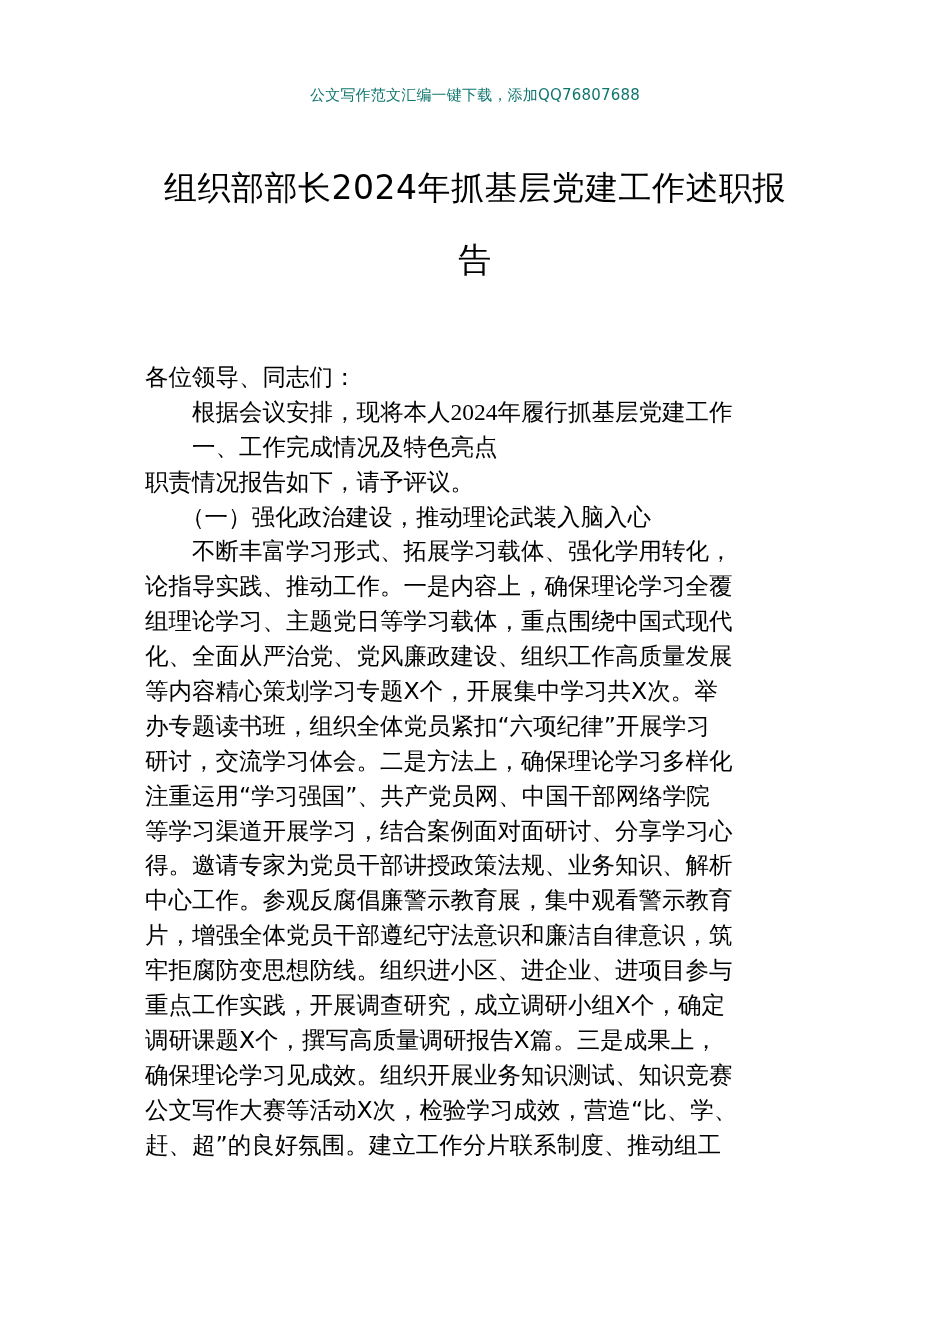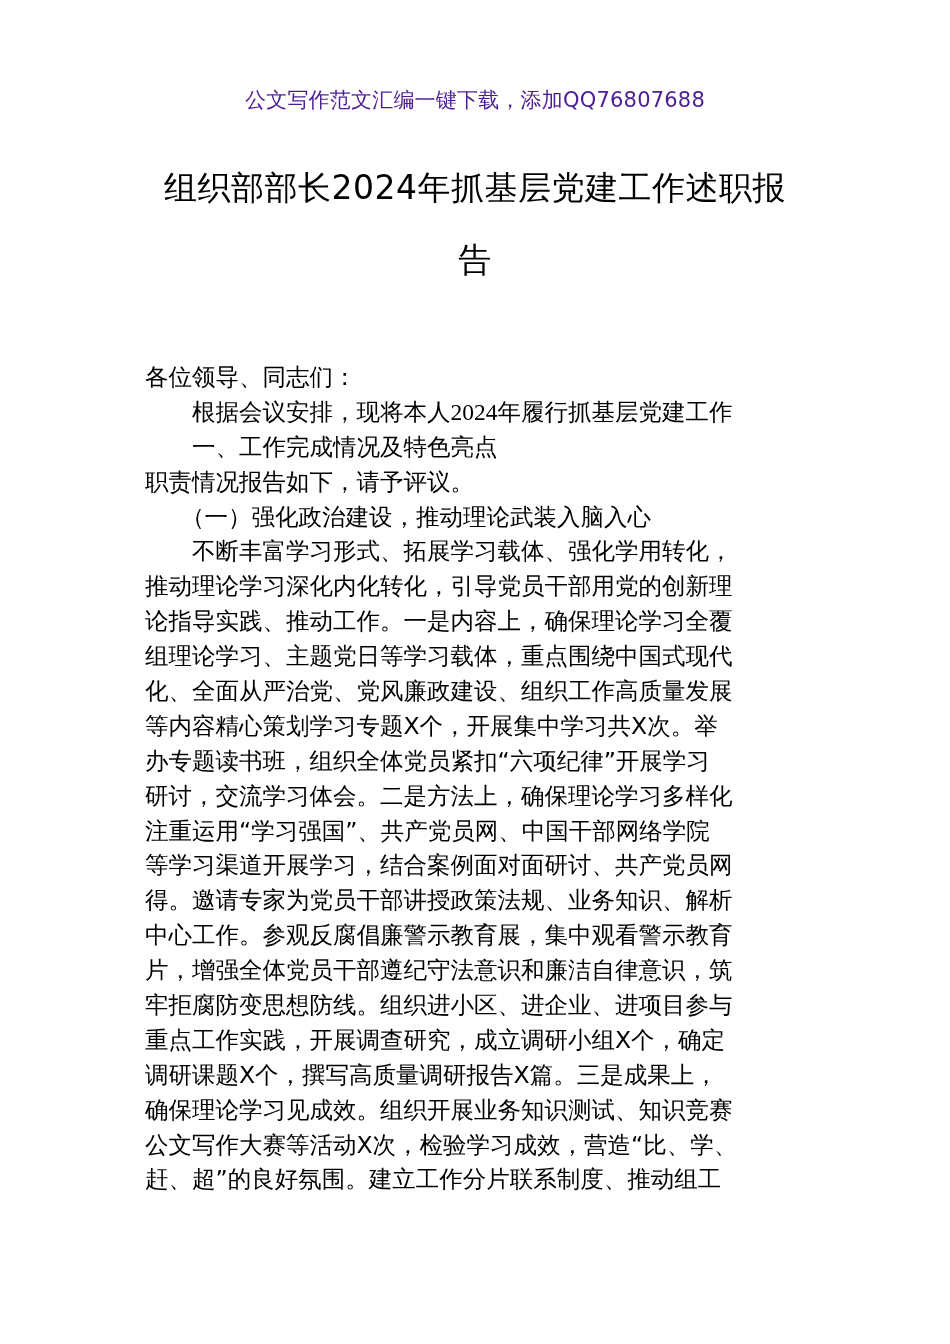--- a/index.html
+++ b/index.html
@@ -1,19 +1,19 @@
 <!DOCTYPE html>
 <html><head>
 <meta charset="utf-8">
 <style>
   html, body { margin: 0; padding: 0; background: #ffffff; }
   body { width: 950px; height: 1344px; position: relative; overflow: hidden;
          font-family: "DejaVu Sans", "Liberation Sans", sans-serif; color: #000; }
   .banner { position: absolute; top: 86px; left: 0; width: 950px; text-align: center;
-            font-size: 21px; color: #4c1d95; letter-spacing: 0.2px; }
+            font-size: 15px; color: #0f766e; letter-spacing: 0.2px; }
   .title { position: absolute; top: 152px; left: 140px; width: 670px; text-align: center;
            font-size: 33px; line-height: 72px; letter-spacing: 0.5px; }
   .body { position: absolute; top: 340px; left: 145px; width: 680px; font-size: 23.5px; line-height: 34.9px; margin-top: 20px; }
   .line { white-space: nowrap; height: 34.9px; }
   .indent { padding-left: 47px; font-family: Liberation Serif, serif; }
 </style>
 </head>
 <body>
 
 <div class="banner">公文写作范文汇编一键下载，添加QQ76807688</div>
@@ -23,29 +23,28 @@
   <div>告</div>
 </div>
 
 <div class="body">
   <div class="line">各位领导、同志们：</div>
   <div class="line indent">根据会议安排，现将本人2024年履行抓基层党建工作</div>
   <div class="line indent">一、工作完成情况及特色亮点</div>
   <div class="line">职责情况报告如下，请予评议。</div>
   <div class="line indent" style="padding-left:36px">（一）强化政治建设，推动理论武装入脑入心</div>
   <div class="line indent">不断丰富学习形式、拓展学习载体、强化学用转化，</div>
-  <div class="line">推动理论学习深化内化转化，引导党员干部用党的创新理</div>
   <div class="line">论指导实践、推动工作。一是内容上，确保理论学习全覆</div>
   <div class="line">组理论学习、主题党日等学习载体，重点围绕中国式现代</div>
   <div class="line">化、全面从严治党、党风廉政建设、组织工作高质量发展</div>
   <div class="line">等内容精心策划学习专题X个，开展集中学习共X次。举</div>
   <div class="line">办专题读书班，组织全体党员紧扣“六项纪律”开展学习</div>
   <div class="line">研讨，交流学习体会。二是方法上，确保理论学习多样化</div>
   <div class="line">注重运用“学习强国”、共产党员网、中国干部网络学院</div>
-  <div class="line">等学习渠道开展学习，结合案例面对面研讨、共产党员网</div>
+  <div class="line">等学习渠道开展学习，结合案例面对面研讨、分享学习心</div>
   <div class="line">得。邀请专家为党员干部讲授政策法规、业务知识、解析</div>
   <div class="line">中心工作。参观反腐倡廉警示教育展，集中观看警示教育</div>
   <div class="line">片，增强全体党员干部遵纪守法意识和廉洁自律意识，筑</div>
   <div class="line">牢拒腐防变思想防线。组织进小区、进企业、进项目参与</div>
   <div class="line">重点工作实践，开展调查研究，成立调研小组X个，确定</div>
   <div class="line">调研课题X个，撰写高质量调研报告X篇。三是成果上，</div>
   <div class="line">确保理论学习见成效。组织开展业务知识测试、知识竞赛</div>
   <div class="line">公文写作大赛等活动X次，检验学习成效，营造“比、学、</div>
   <div class="line">赶、超”的良好氛围。建立工作分片联系制度、推动组工</div>
 </div>

